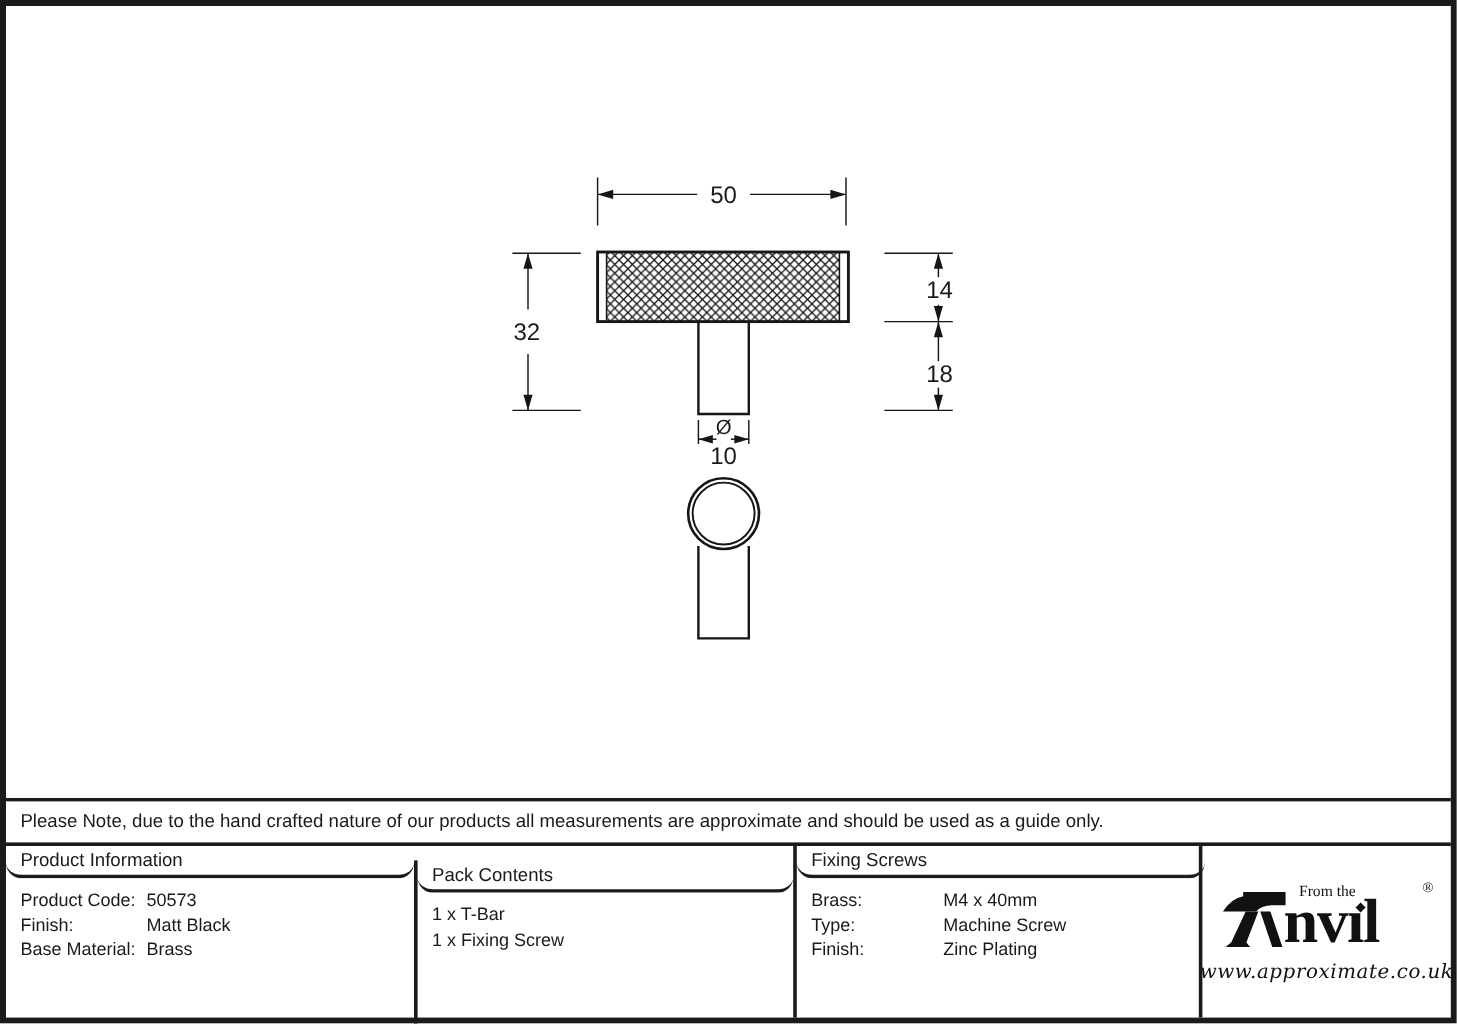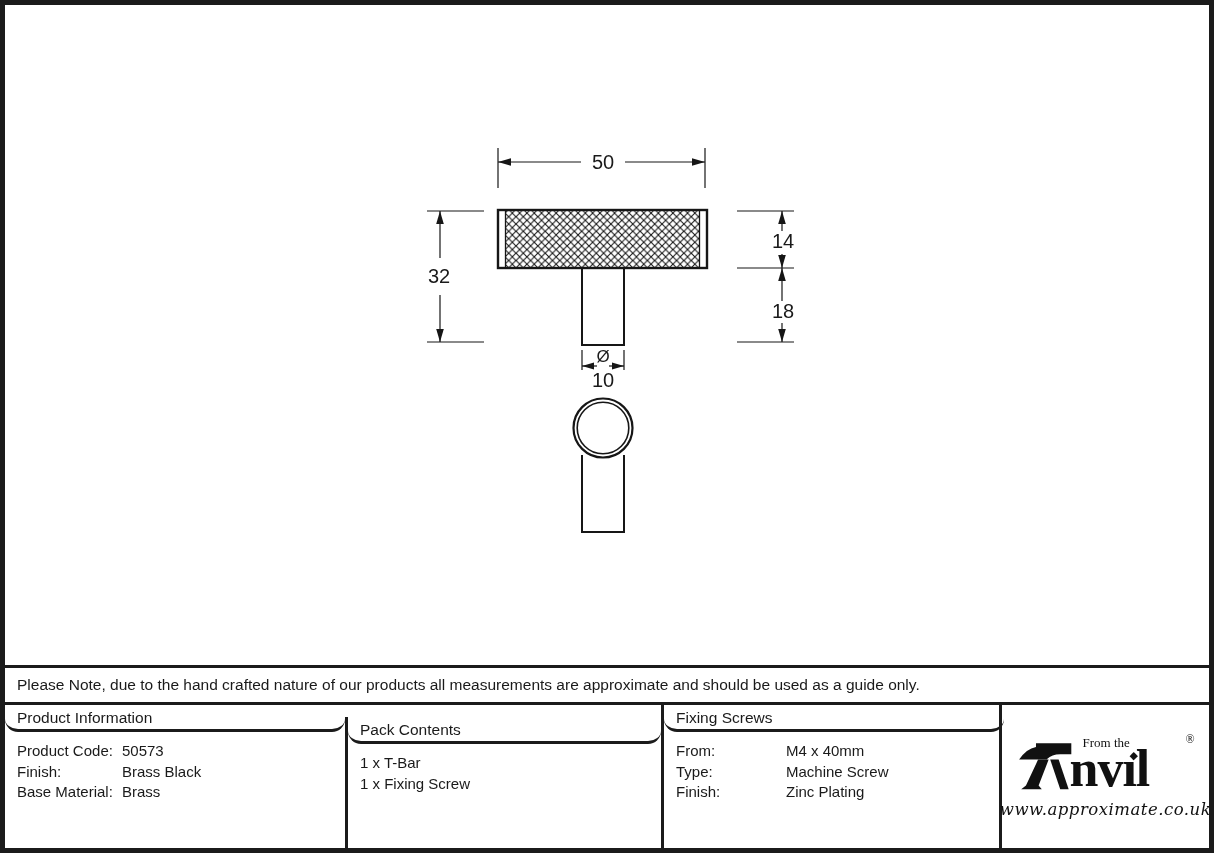--- a/index.html
+++ b/index.html
@@ -182,42 +182,42 @@
 
   <div class="tcol col-product">
     <div class="col-header">Product Information</div>
     <div class="col-body">
       <div class="spec-row">
         <span class="spec-label">Product Code:</span>
         <span class="spec-value">50573</span>
       </div>
       <div class="spec-row">
         <span class="spec-label">Finish:</span>
-        <span class="spec-value">Brass Black</span>
+        <span class="spec-value">Matt Black</span>
       </div>
       <div class="spec-row">
         <span class="spec-label">Base Material:</span>
         <span class="spec-value">Brass</span>
       </div>
     </div>
   </div>
 
   <div class="tcol col-pack">
     <div class="col-header">Pack Contents</div>
     <div class="col-body">
       <div class="pack-item">1 x T-Bar</div>
       <div class="pack-item">1 x Fixing Screw</div>
     </div>
   </div>
 
   <div class="tcol col-fixing">
     <div class="col-header">Fixing Screws</div>
     <div class="col-body">
       <div class="spec-row">
-        <span class="spec-label">From:</span>
+        <span class="spec-label">Brass:</span>
         <span class="spec-value">M4 x 40mm</span>
       </div>
       <div class="spec-row">
         <span class="spec-label">Type:</span>
         <span class="spec-value">Machine Screw</span>
       </div>
       <div class="spec-row">
         <span class="spec-label">Finish:</span>
         <span class="spec-value">Zinc Plating</span>
       </div>

